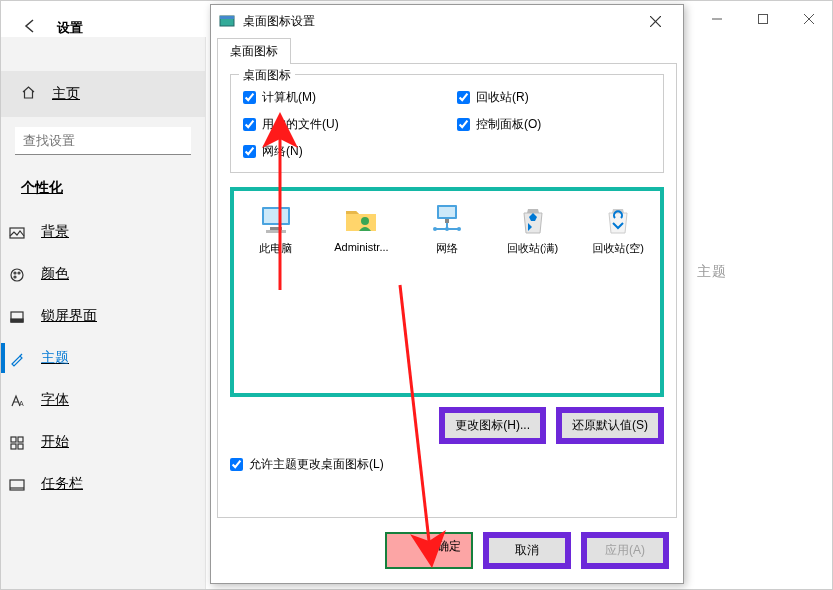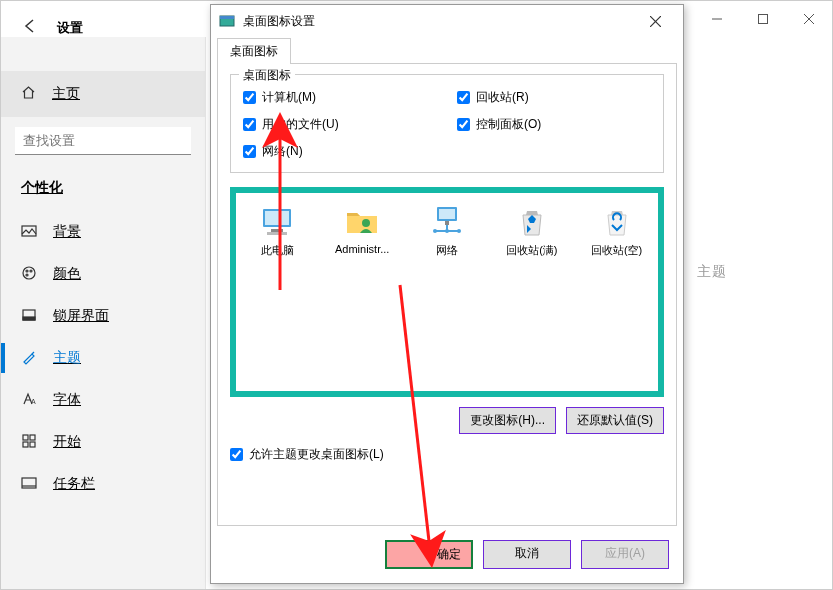--- a/index.html
+++ b/index.html
@@ -13,21 +13,21 @@
 .bg-body { display: flex; height: calc(100% - 36px); }
 .bg-left { width: 205px; background: #f3f3f3; display: flex; flex-direction: column; border-right: 1px solid #e5e5e5; text-decoration: underline; }
 .bg-topbar { padding: 8px 10px; display:flex; align-items:center; gap:18px; }
 .bg-topbar .back svg { stroke:#333; }
 .bg-topbar .title { font-size: 13px; color:#000;font-weight:bold; }
 .home-row { display:flex; align-items:center; gap:16px; padding: 14px 20px; background:#e6e6e6; font-size:14px; }
 .search-wrap { padding: 10px 14px; }
 .search-box { width: 100%; border: none; border-bottom: 1.5px solid #888; background: #fff; padding: 6px 8px; font-size: 13px; outline:none; }
 .section { padding: 14px 20px 6px; font-size: 14px; font-weight: 600; }
 .nav { display:flex; flex-direction:column; margin-top: 8px; }
-.nav-item { display:flex; align-items:flex-start; gap: 16px; padding: 12px 20px; font-size: 14px; color:#000; position:relative; }
+.nav-item { display:flex; align-items:flex-end; gap: 16px; padding: 12px 8px; font-size: 14px; color:#000; position:relative; }
 .nav-item.selected::before { content:""; position:absolute; left:0; top:6px; bottom:6px; width:4px; background:#0078d4; }
 .nav-item.selected { color:#0078d4; }
 .nav-item .ico { width:16px; height:16px; display:flex; align-items:center; justify-content:center; }
 .nav-item .ico svg { stroke:#333; }
 .nav-item.selected .ico svg { stroke:#0078d4; }
 .bg-right { flex:1; background:#fff; padding: 230px 0 0 40px; font-size:14px; color:#666; }
 .bg-edge-text { color:#999; letter-spacing: 1px; }
 
 
 .dialog { position:absolute; left: 210px; top: 4px; width: 474px; height: 580px; background:#fff; border:1px solid #999; box-shadow: 2px 2px 8px rgba(0,0,0,0.25); display:flex; flex-direction:column; }
@@ -36,25 +36,25 @@
 .dlg-title .dlg-text { font-size:12px; flex:1; }
 .dlg-title .close { width:40px; height:28px; display:flex; align-items:center; justify-content:center; }
 .tabs { display:flex; padding: 0 6px; }
 .tab { border:1px solid #ccc; border-bottom:none; padding: 4px 12px; font-size:12px; background:#fff; position:relative; top:1px; }
 .tabpanel { border:1px solid #ccc; margin: 0 6px 6px; flex:1; padding: 10px 12px; display:flex; flex-direction:column; }
 .fieldset { border:1px solid #ccc; padding: 8px 12px 12px; position:relative; }
 .fieldset .legend { position:absolute; top:-8px; left:8px; background:#fff; padding:0 4px; font-size:12px; }
 .checks { display:grid; grid-template-columns: 1fr 1fr; gap: 10px 20px; margin-top:6px; }
 .chk { display:flex; align-items:center; gap:6px; font-size:12px; }
 .chk input { width:13px; height:13px; }
-.iconbox { border:6px solid #14b8a6; margin-top:14px; height: 210px; padding:10px; display:flex; gap:22px; align-items:flex-start; }
+.iconbox { border:4px solid #14b8a6; margin-top:14px; height: 210px; padding:10px; display:flex; gap:22px; align-items:flex-start; }
 .iconitem { width:64px; display:flex; flex-direction:column; align-items:center; gap:4px; font-size:11px; text-align:center; }
 .iconitem svg { width:36px; height:36px; }
 .btnrow { display:flex; justify-content:flex-end; gap:10px; margin-top:10px; }
-.btn { min-width:88px; padding:4px 10px; font-size:12px; border:1px solid #6d28d9; background:#e1e1e1; text-align:center; }
+.btn { min-width:88px; padding:4px 10px; font-size:12px; border:6px solid #6d28d9; background:#e1e1e1; text-align:center; }
 .btn.disabled { color:#a0a0a0; }
 .allow-row { margin-top:12px; }
 .dlg-footer { display:flex; justify-content:flex-end; gap:10px; padding: 8px 14px 14px; }
 .btn.primary { border:2px solid #15803d; background:#fca5a5;text-align:right; }
 
 
 .arrows { position:absolute; left:0; top:0; width:833px; height:590px; pointer-events:none; }
 </style>
 </head>
 <body>

